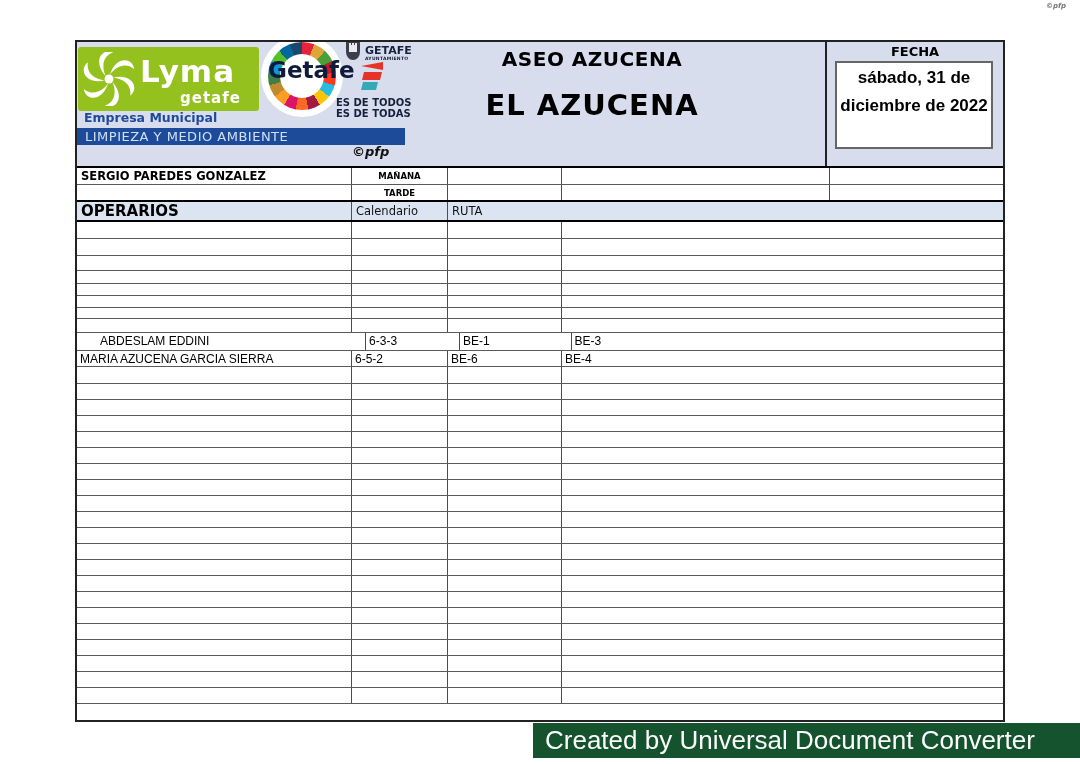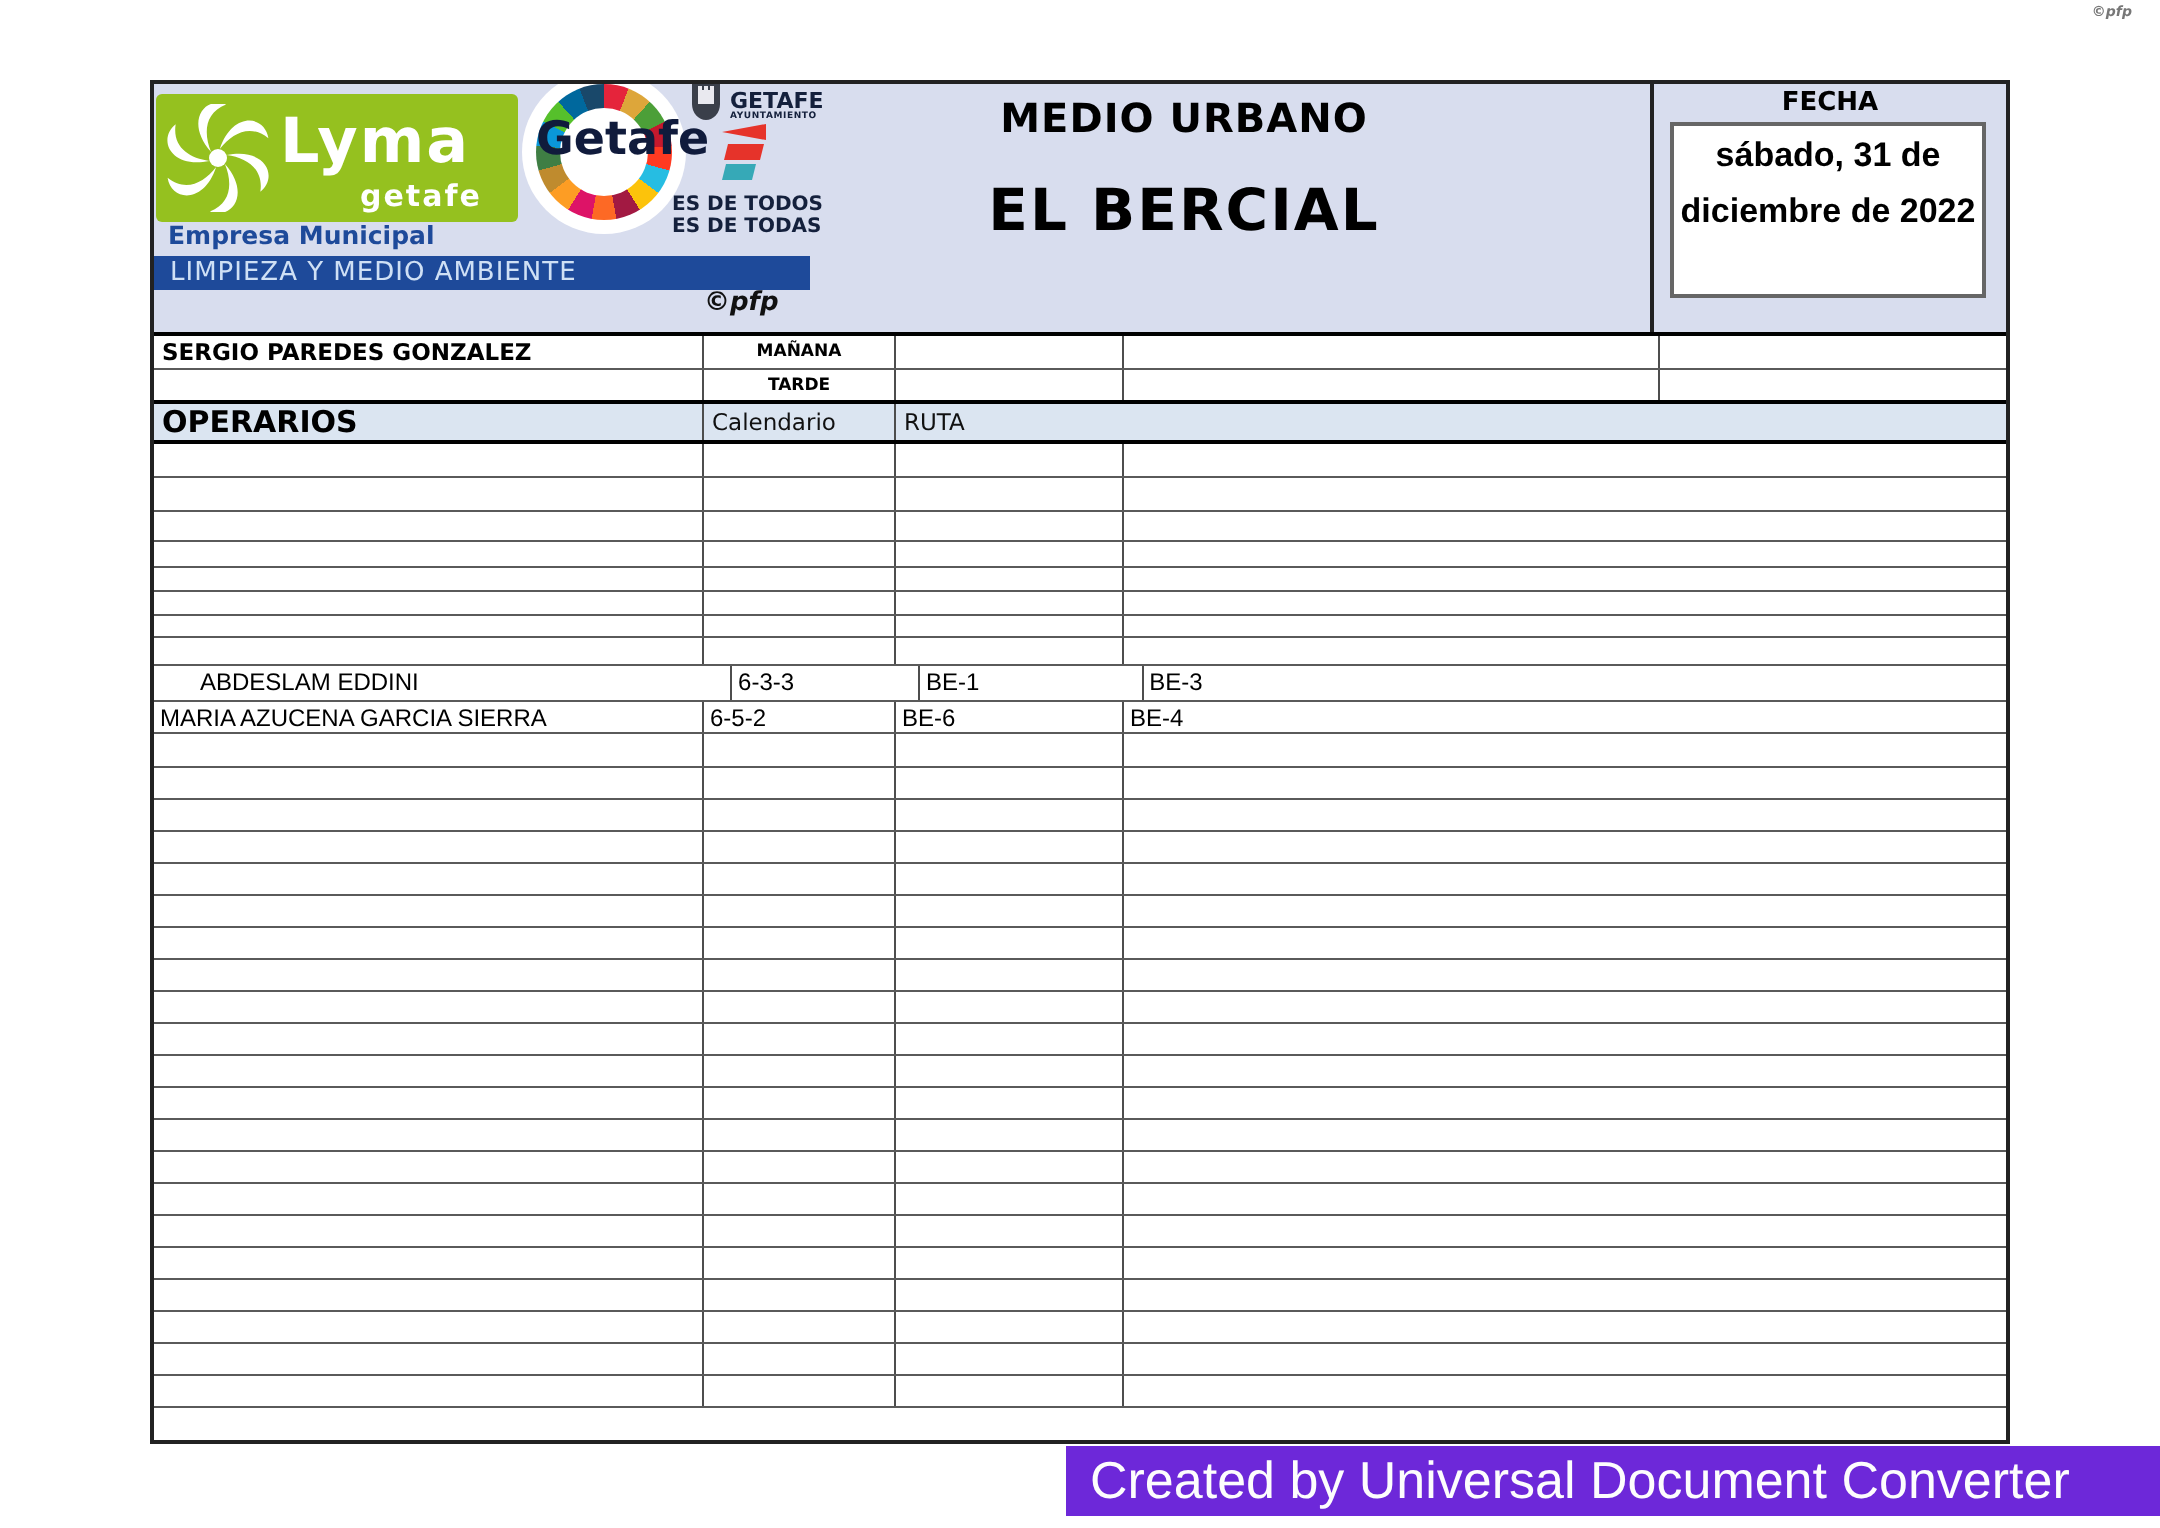--- a/index.html
+++ b/index.html
@@ -58,21 +58,21 @@
   .cell{box-sizing:border-box;border-right:1px solid #4d4d4d;height:100%;overflow:hidden;white-space:nowrap;}
   .cell:last-child{border-right:none;}
   .cell.lbl-big{font-size:13px;font-weight:800;padding-left:4px;line-height:16px;}
   .cell.lbl-op{font-size:15px;font-weight:800;padding-left:4px;line-height:18px;}
   .cell.lbl-reg{font-size:11.5px;padding-left:4px;line-height:18px;color:#111;}
   .cell.name-bold{font-size:11.5px;font-weight:800;padding-left:4px;line-height:16px;}
   .cell.shift{font-size:8.5px;font-weight:800;text-align:center;line-height:16px;}
   .cell.data{font-family:"Liberation Sans",sans-serif;font-size:12px;padding-left:3px;line-height:16px;}
 
   
-  .watermark{position:absolute;left:533px;top:723px;width:547px;height:35px;background:#6d28d9;
+  .watermark{position:absolute;left:533px;top:723px;width:547px;height:35px;background:#14532d;
              color:#fdfdfd;font-family:"Liberation Sans",sans-serif;font-size:26px;line-height:35px;
              padding-left:12px;box-sizing:border-box;white-space:nowrap;overflow:hidden;}
 </style>
 </head>
 <body>
 
 <div class="page">
   <div class="pfp-top">©pfp</div>
 
   <div class="sheet">
@@ -113,22 +113,22 @@
         <rect x="5" y="3" width="2" height="3" fill="#e9e9ef"></rect>
           <rect x="8" y="3" width="2" height="3" fill="#e9e9ef"></rect>
           <rect x="11" y="3" width="2" height="3" fill="#e9e9ef"></rect>
       </svg>
       <div class="ayto1">GETAFE</div>
       <div class="ayto2">AYUNTAMIENTO</div>
       <div class="slogan1">ES DE TODOS</div>
       <div class="slogan2">ES DE TODAS</div>
 
       <div class="title-block">
-        <div class="title1">MEDIO URBANO</div>
-        <div class="title2">EL BERCIAL</div>
+        <div class="title1">ASEO AZUCENA</div>
+        <div class="title2">EL AZUCENA</div>
       </div>
 
       <div class="fecha-block">
         <div class="fecha-label">FECHA</div>
         <div class="fecha-box">sábado, 31 de diciembre de 2022</div>
       </div>
     </div>
 
 
     <div class="trow" style="height:17px">

